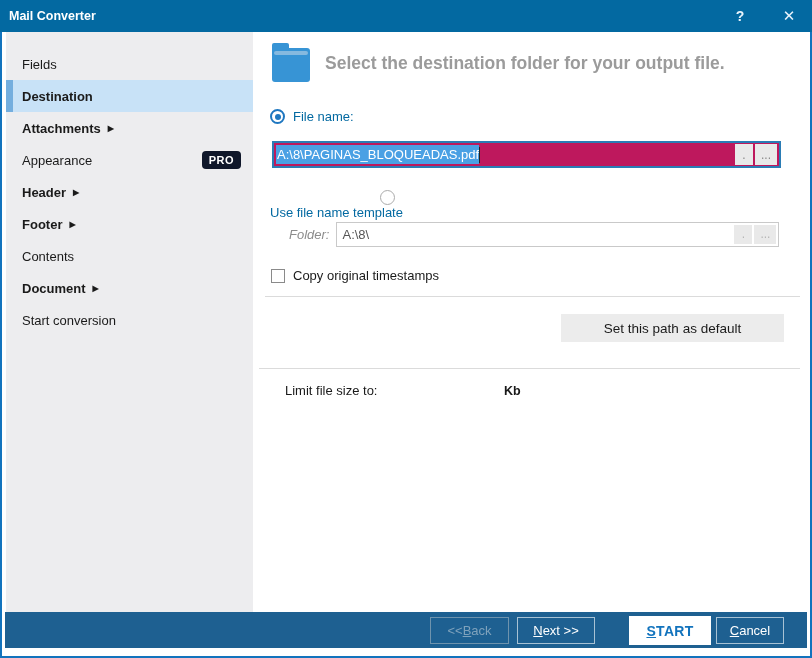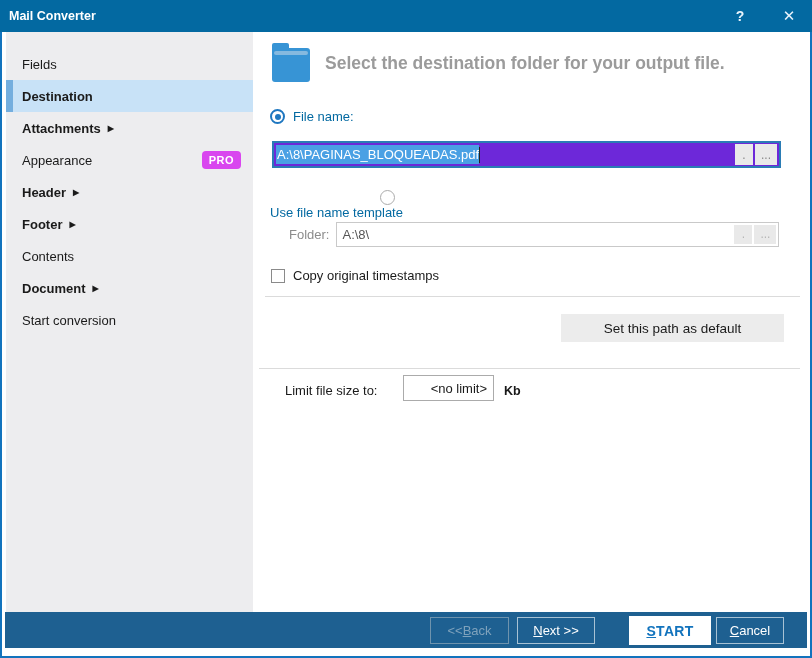--- a/index.html
+++ b/index.html
@@ -19,50 +19,50 @@
   .help-btn { left:728px; width:24px; font-size:14px; font-weight:bold; }
   .close-btn { left:775px; width:28px; font-size:15px; }
 
   
   .sidebar { position:absolute; left:6px; top:32px; width:247px; height:580px; background:#ededef; padding-top:16px; }
   .side-item { position:relative; height:32px; display:flex; align-items:center; padding:0 12px 0 16px; font-size:13px; color:#1a1a1a; }
   .side-item.bold { font-weight:bold; }
   .side-item.selected { background:#c8e2f7; }
   .side-item.selected::before { content:""; position:absolute; left:0; top:0; width:7px; height:100%; background:#74aede; }
   .side-arrow { font-size:8px; margin-left:7px; color:#1a1a1a; }
-  .pro-badge { margin-left:auto; background:#d946ef; color:#fff; font-size:11px; font-weight:bold; padding:3px 7px; border-radius:4px; letter-spacing:0.5px; }
+  .pro-badge { margin-left:auto; background:#0f172a; color:#fff; font-size:11px; font-weight:bold; padding:3px 7px; border-radius:4px; letter-spacing:0.5px; }
 
   
   .main { position:absolute; left:253px; top:32px; width:554px; height:580px; background:#fff; }
 
   .folder-icon { position:absolute; left:19px; top:16px; width:38px; height:34px; background:#3794d5; border-radius:3px; }
   .folder-icon::before { content:""; position:absolute; left:0; top:-5px; width:17px; height:8px; background:#3794d5; border-radius:2px 2px 0 0; }
   .folder-icon::after { content:""; position:absolute; left:2px; top:3px; right:2px; height:4px; background:#85b9df; border-radius:2px; }
 
   .heading { position:absolute; left:72px; top:21px; font-size:17.5px; font-weight:bold; color:#9b9b9b; }
 
   .radio-row { position:absolute; display:flex; align-items:flex-end; font-size:13px; color:#0369a1; }
   .radio { width:15px; height:15px; border-radius:50%; margin-right:8px; position:relative; background:#fff; }
   .radio.on { border:2px solid #1f77c0; }
   .radio.on::after { content:""; position:absolute; left:2.5px; top:2.5px; width:6px; height:6px; border-radius:50%; background:#1f77c0; }
   .radio.off { border:1px solid #ababab; }
 
   .row-filename { left:17px; top:77px; }
   .row-template { left:17px; top:158px;flex-direction:column; }
 
-  .file-input { position:absolute; left:19px; top:109px; width:509px; height:27px; border:2px solid #2a7cb5; background:#6d28d9; display:flex; align-items:center; padding:0 2px 0 2px; }
+  .file-input { position:absolute; left:19px; top:109px; width:509px; height:27px; border:2px solid #2a7cb5; background:#be185d; display:flex; align-items:center; padding:0 2px 0 2px; }
   .sel-text { background:#4aa0e4; color:#fff; font-size:13px; padding:2px 0 2px 1px; white-space:pre; }
   .caret { width:1px; height:16px; background:#222; }
   .spacer { flex:1; }
   .mini-btn { height:21px; background:#e9e9e9; color:#8a8a8a; font-size:12px; display:flex; align-items:flex-end; justify-content:center; padding-bottom:3px; margin-left:2px; cursor:default; }
   .mini-dot { width:18px; }
   .mini-ellipsis { width:22px; }
 
   .folder-row { position:absolute; left:36px; top:190px; display:flex; align-items:center; }
-  .folder-label { font-size:13px; color:#8c8c8c; margin-right:7px; }
+  .folder-label { font-size:13px; color:#8c8c8c; margin-right:7px;font-style:italic; }
   .folder-input { width:443px; height:25px; border:1px solid #c9c9c9; background:#fff; display:flex; align-items:center; padding:0 2px 0 5px; font-size:13px; color:#555; }
   .folder-input .mini-btn { color:#b5b5b5; height:19px; }
 
   .check-row { position:absolute; left:18px; top:236px; display:flex; align-items:center; font-size:13px; color:#1a1a1a; }
   .checkbox { width:14px; height:14px; border:1px solid #8a8a8a; background:#fff; margin-right:8px; }
 
   .divider { position:absolute; height:1px; background:#dbdbdb; }
   .divider-1 { left:12px; top:264px; width:535px; }
   .divider-2 { left:6px; top:336px; width:541px; }
 
@@ -165,23 +165,20 @@
       <span>Copy original timestamps</span>
     </div>
 
     <div class="divider divider-1"></div>
 
     <button class="set-default-btn">Set this path as default</button>
 
     <div class="divider divider-2"></div>
 
     <div class="limit-label">Limit file size to:</div>
-    <div class="limit-input">
-      <span>&lt;no limit&gt;</span>
-    </div>
     <div class="limit-unit">Kb</div>
 
   </div>
 
   <div class="footer">
     <button class="f-btn btn-back">
         <span>&lt;&lt; </span>
         <span class="accel">B</span>
         <span>ack</span>
       </button>

